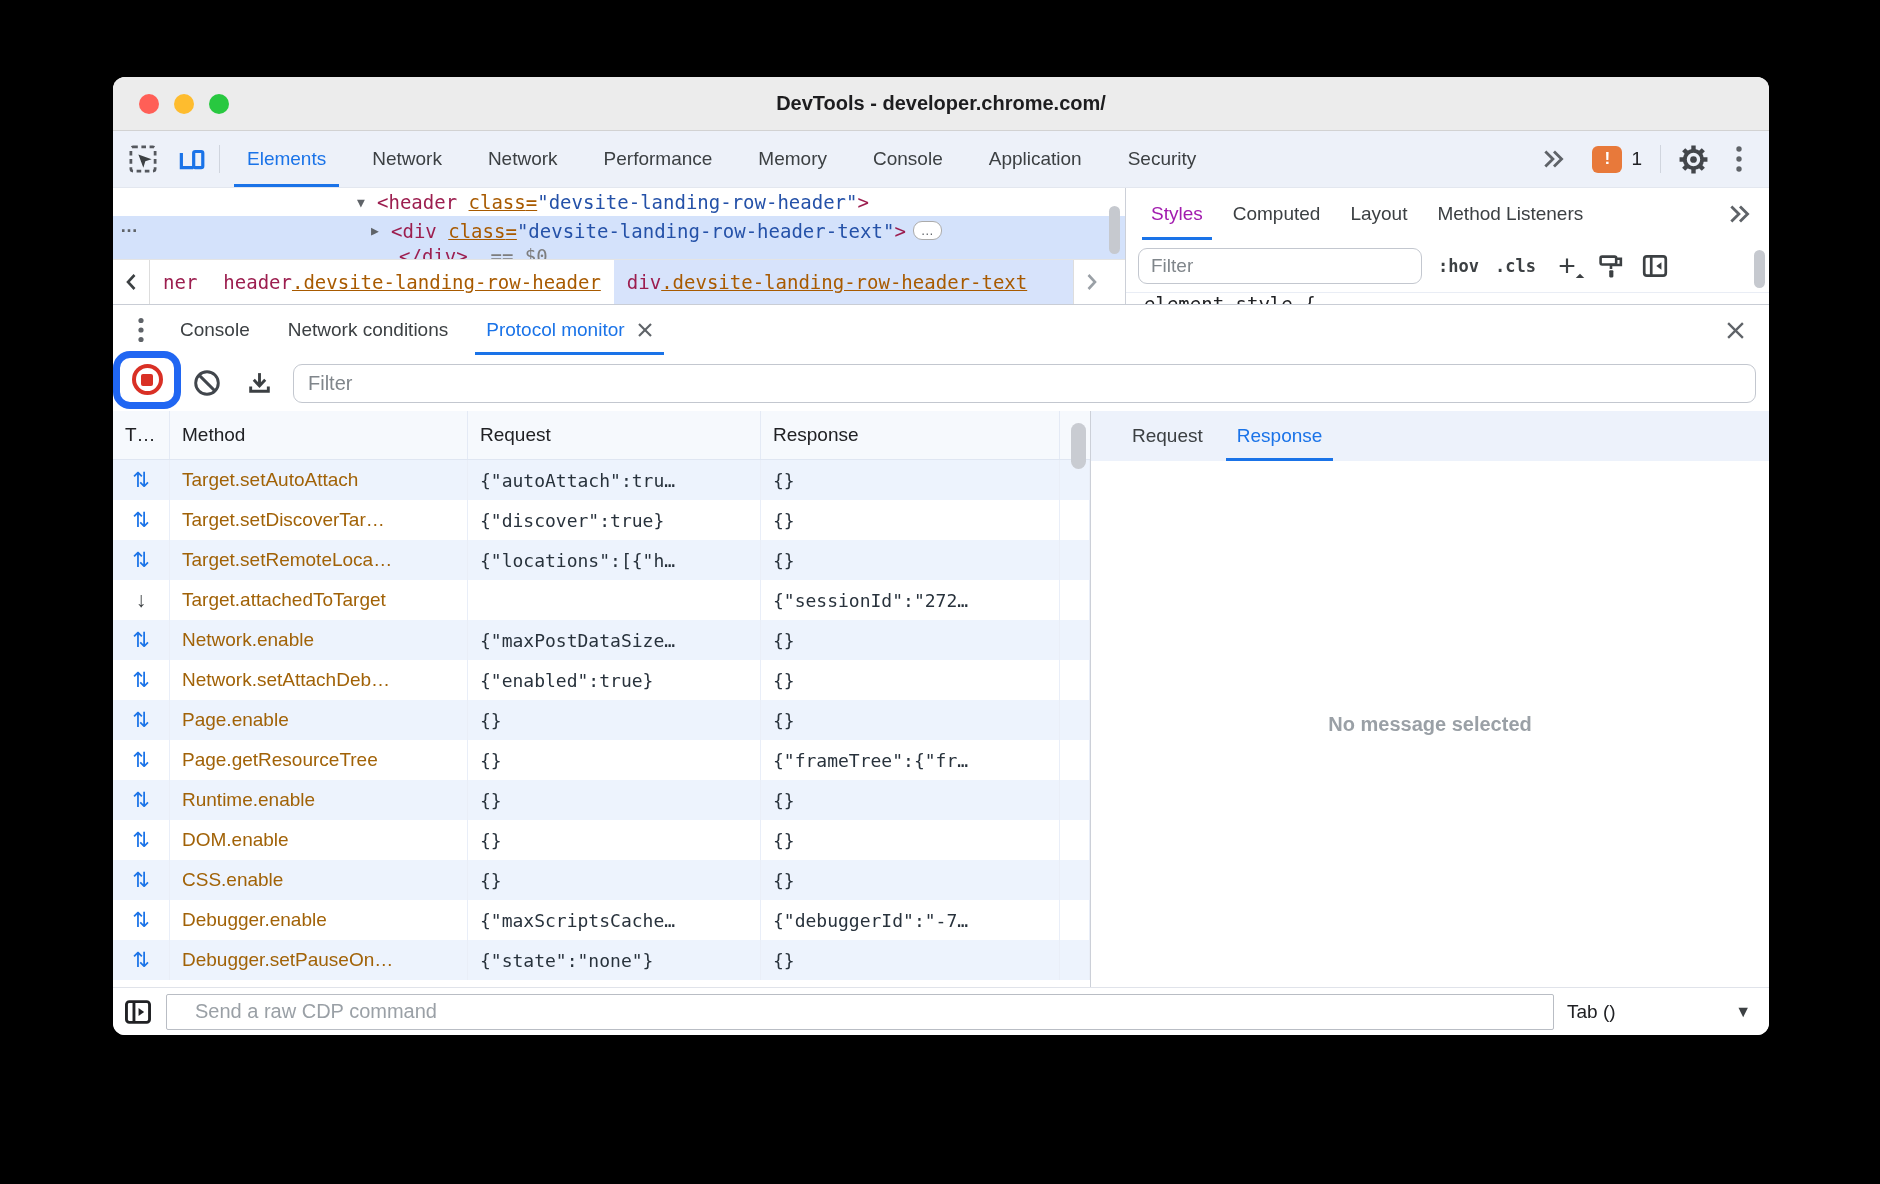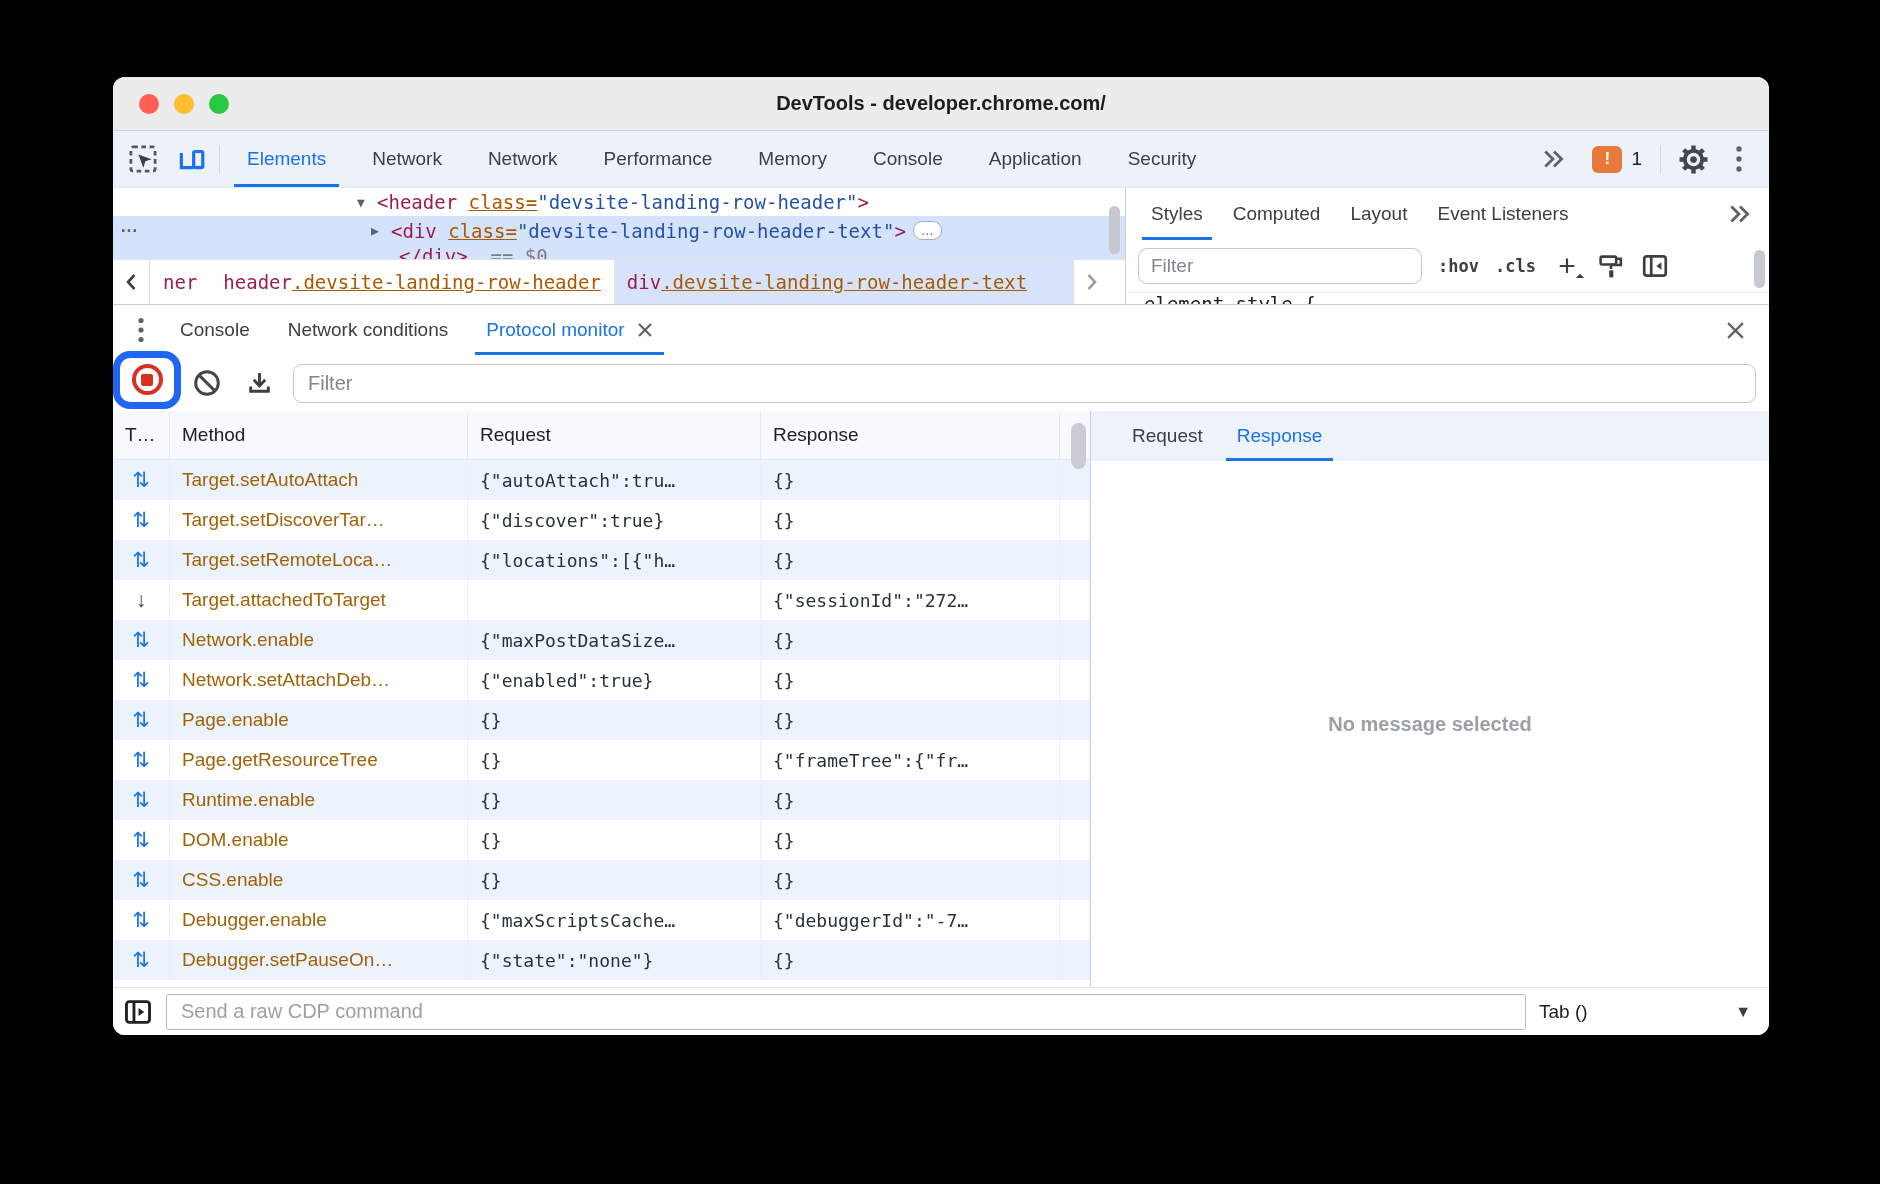--- a/index.html
+++ b/index.html
@@ -51,21 +51,21 @@
               display:flex;align-items:stretch;font-size:19px;}
   .bc-btn{width:36px;flex:none;display:flex;align-items:center;justify-content:center;background:#fff;}
   .bc-btn.left{border-right:1px solid #ddd;}
   .bc-btn.right{border-left:1px solid #ddd;}
   .crumb{display:flex;align-items:center;padding:4px 13px;white-space:nowrap;}
   .crumb.selected{flex:1;background:#d7e3fb;}
   .bc-fill{width:15px;flex:none;background:#fff;}
   .styles-pane{flex:1;border-left:1px solid #ccd0d8;display:flex;flex-direction:column;position:relative;background:#fff;}
   .styles-tabs{height:52px;flex:none;display:flex;align-items:stretch;padding-left:10px;}
   .stab{display:flex;align-items:center;padding:0 15px;font-size:19px;color:#3c4043;position:relative;}
-  .stab.active{color:#404040;}
+  .stab.active{color:#a21caf;}
   .stab.active::after{content:"";position:absolute;left:6px;right:6px;bottom:0;height:3px;background:#1a73e8;}
   .styles-overflow{margin-left:auto;margin-right:16px;display:flex;align-items:center;}
   .styles-filter-row{height:52px;flex:none;display:flex;align-items:center;padding:0 12px;gap:16px;}
   .filter-sm{width:258px;height:34px;border:1px solid #c3c7cf;border-radius:9px;padding:0 12px;
              font-size:19px;color:#202124;outline:none;background:#fff;}
   .filter-sm::placeholder{color:#80868b;}
   .tog-txt{font-family:"DejaVu Sans Mono",monospace;font-weight:700;font-size:17px;color:#3c4043;}
   .plus-wrap{position:relative;width:30px;height:30px;display:flex;align-items:center;justify-content:center;}
   .plus-g{font-size:30px;color:#3c4043;line-height:1;font-weight:400;}
   .plus-caret{position:absolute;right:-1px;bottom:0;width:0;height:0;border-left:6px solid transparent;
@@ -114,21 +114,21 @@
   .grid-scroll{position:absolute;right:4px;top:12px;width:15px;height:46px;border-radius:8px;background:#c9ccd2;}
   .detail{flex:1;border-left:1px solid #ccd0d8;display:flex;flex-direction:column;background:#fff;min-width:0;}
   .detail-tabs{height:50px;flex:none;background:#edf2fb;display:flex;align-items:stretch;padding-left:24px;}
   .dettab{display:flex;align-items:center;padding:0 17px;font-size:19px;color:#3c4043;position:relative;}
   .dettab.active{color:#1a73e8;}
   .dettab.active::after{content:"";position:absolute;left:6px;right:6px;bottom:0;height:3px;background:#1a73e8;}
   .detail-body{flex:1;display:flex;align-items:center;justify-content:center;}
   .empty-msg{font-size:20px;font-weight:600;color:#9aa0a6;}
   .command-bar{height:47px;flex:none;border-top:1px solid #e0e3ea;display:flex;align-items:center;
                padding:0 18px 0 10px;gap:13px;background:#fff;}
-  .cmd-input{width:1330px;height:34px;border:1px solid #b9bdc4;border-radius:2px;padding:0 14px;
+  .cmd-input{width:1330px;height:34px;border:1px solid #b9bdc4;border-radius:2px;padding:0 28px;
              font-size:20px;color:#202124;outline:none;}
   .cmd-input::placeholder{color:#9aa0a6;}
   .target-label{font-size:19px;color:#202124;white-space:nowrap;}
   .caret-down{margin-left:auto;color:#3c4043;font-size:16px;}
 </style>
 </head>
 <body>
 
 <div class="stage">
   <div class="window">
@@ -242,21 +242,21 @@
           </div>
           <div class="bc-fill"></div>
         </div>
       </div>
 
       <div class="styles-pane">
         <div class="styles-tabs" id="styles-tabs">
           <div class="stab active">Styles</div>
             <div class="stab">Computed</div>
             <div class="stab">Layout</div>
-            <div class="stab">Event Listeners</div>
+            <div class="stab">Method Listeners</div>
             <div class="styles-overflow">
             <svg width="26" height="24" viewBox="0 0 24 22">
               <path d="M4 4 L11 11 L4 18" stroke="#5f6368" stroke-width="2.6" fill="none"></path>
               <path d="M12 4 L19 11 L12 18" stroke="#5f6368" stroke-width="2.6" fill="none"></path>
             </svg>
           </div>
         </div>
         <div class="styles-filter-row">
           <input class="filter-sm" placeholder="Filter" style="">
           <span class="tog-txt">:hov</span>

